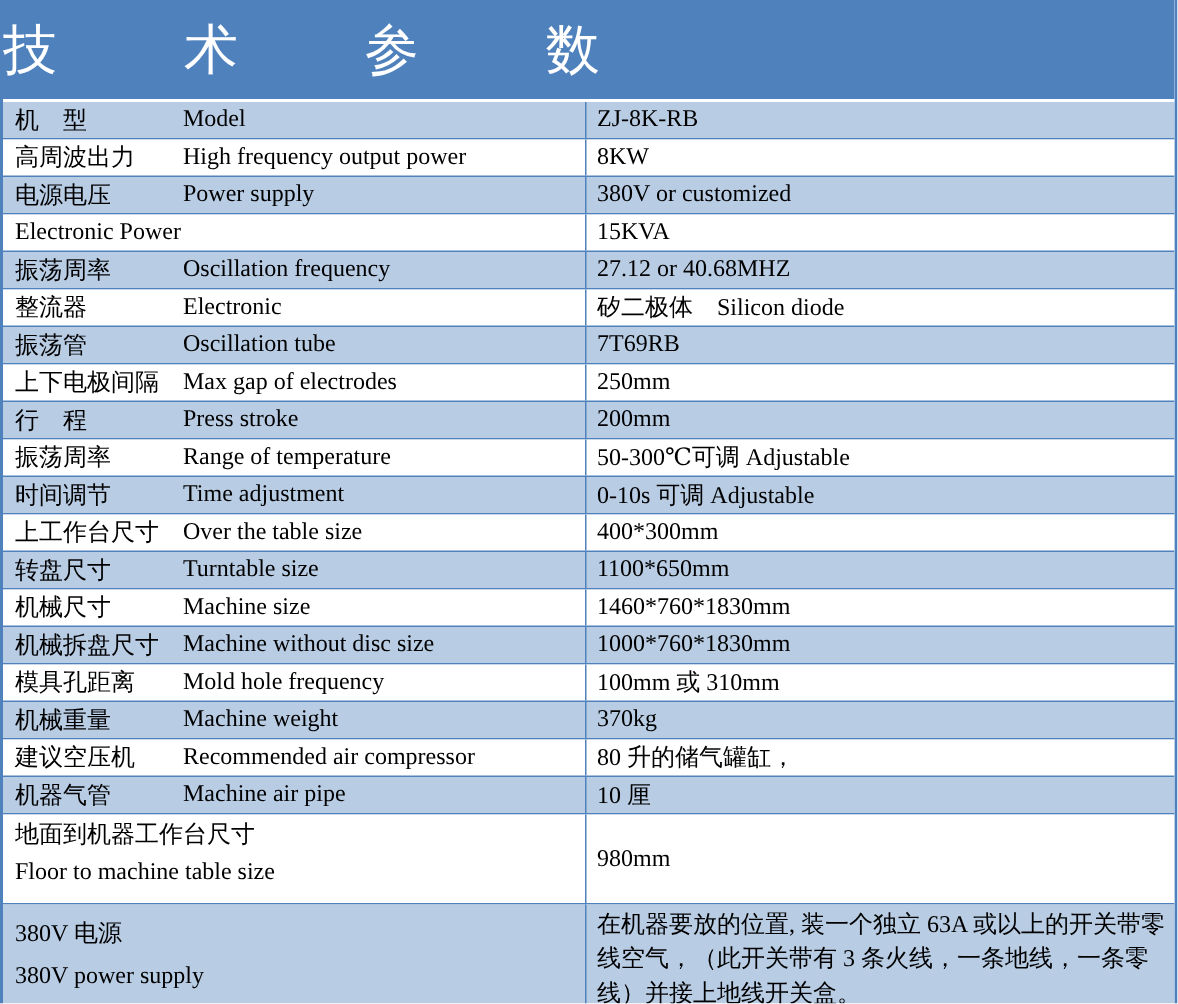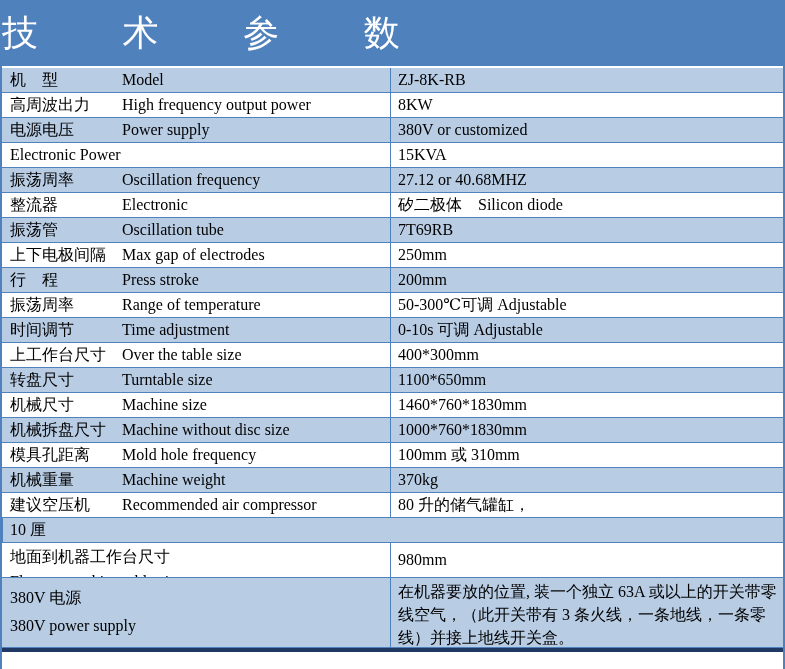--- a/index.html
+++ b/index.html
@@ -61,21 +61,21 @@
   .val {
     flex: 1;
     border-left: 1px solid var(--border);
     display: flex;
     align-items: center;
     padding-left: 7px;
     padding-right: 5px;
     overflow: hidden;
   }
   
-  .row.stacked { height: 35px; }
+  .row.stacked { height: 60px; }
   .row.stacked .label {
     display: block;
     padding-top: 1px;
     line-height: 25px;
   }
   .row.stacked .label .zh,
   .row.stacked .label .en {
     display: block;
     width: auto;
     flex: none;
@@ -217,20 +217,24 @@
     <div class="val">370kg</div>
   </div>
       <div class="row">
     <div class="label">
       <span class="zh">建议空压机</span>
       <span class="en">Recommended air compressor</span>
     </div>
     <div class="val">80 升的储气罐缸，</div>
   </div>
       <div class="row shade">
+    <div class="label">
+      <span class="zh">机器气管</span>
+      <span class="en">Machine air pipe</span>
+    </div>
     <div class="val">10 厘</div>
   </div>
       <div class="row stacked">
     <div class="label">
       <span class="zh">地面到机器工作台尺寸</span>
       <span class="en">Floor to machine table size</span>
     </div>
     <div class="val">980mm</div>
   </div>
       <div class="row shade stacked note">

